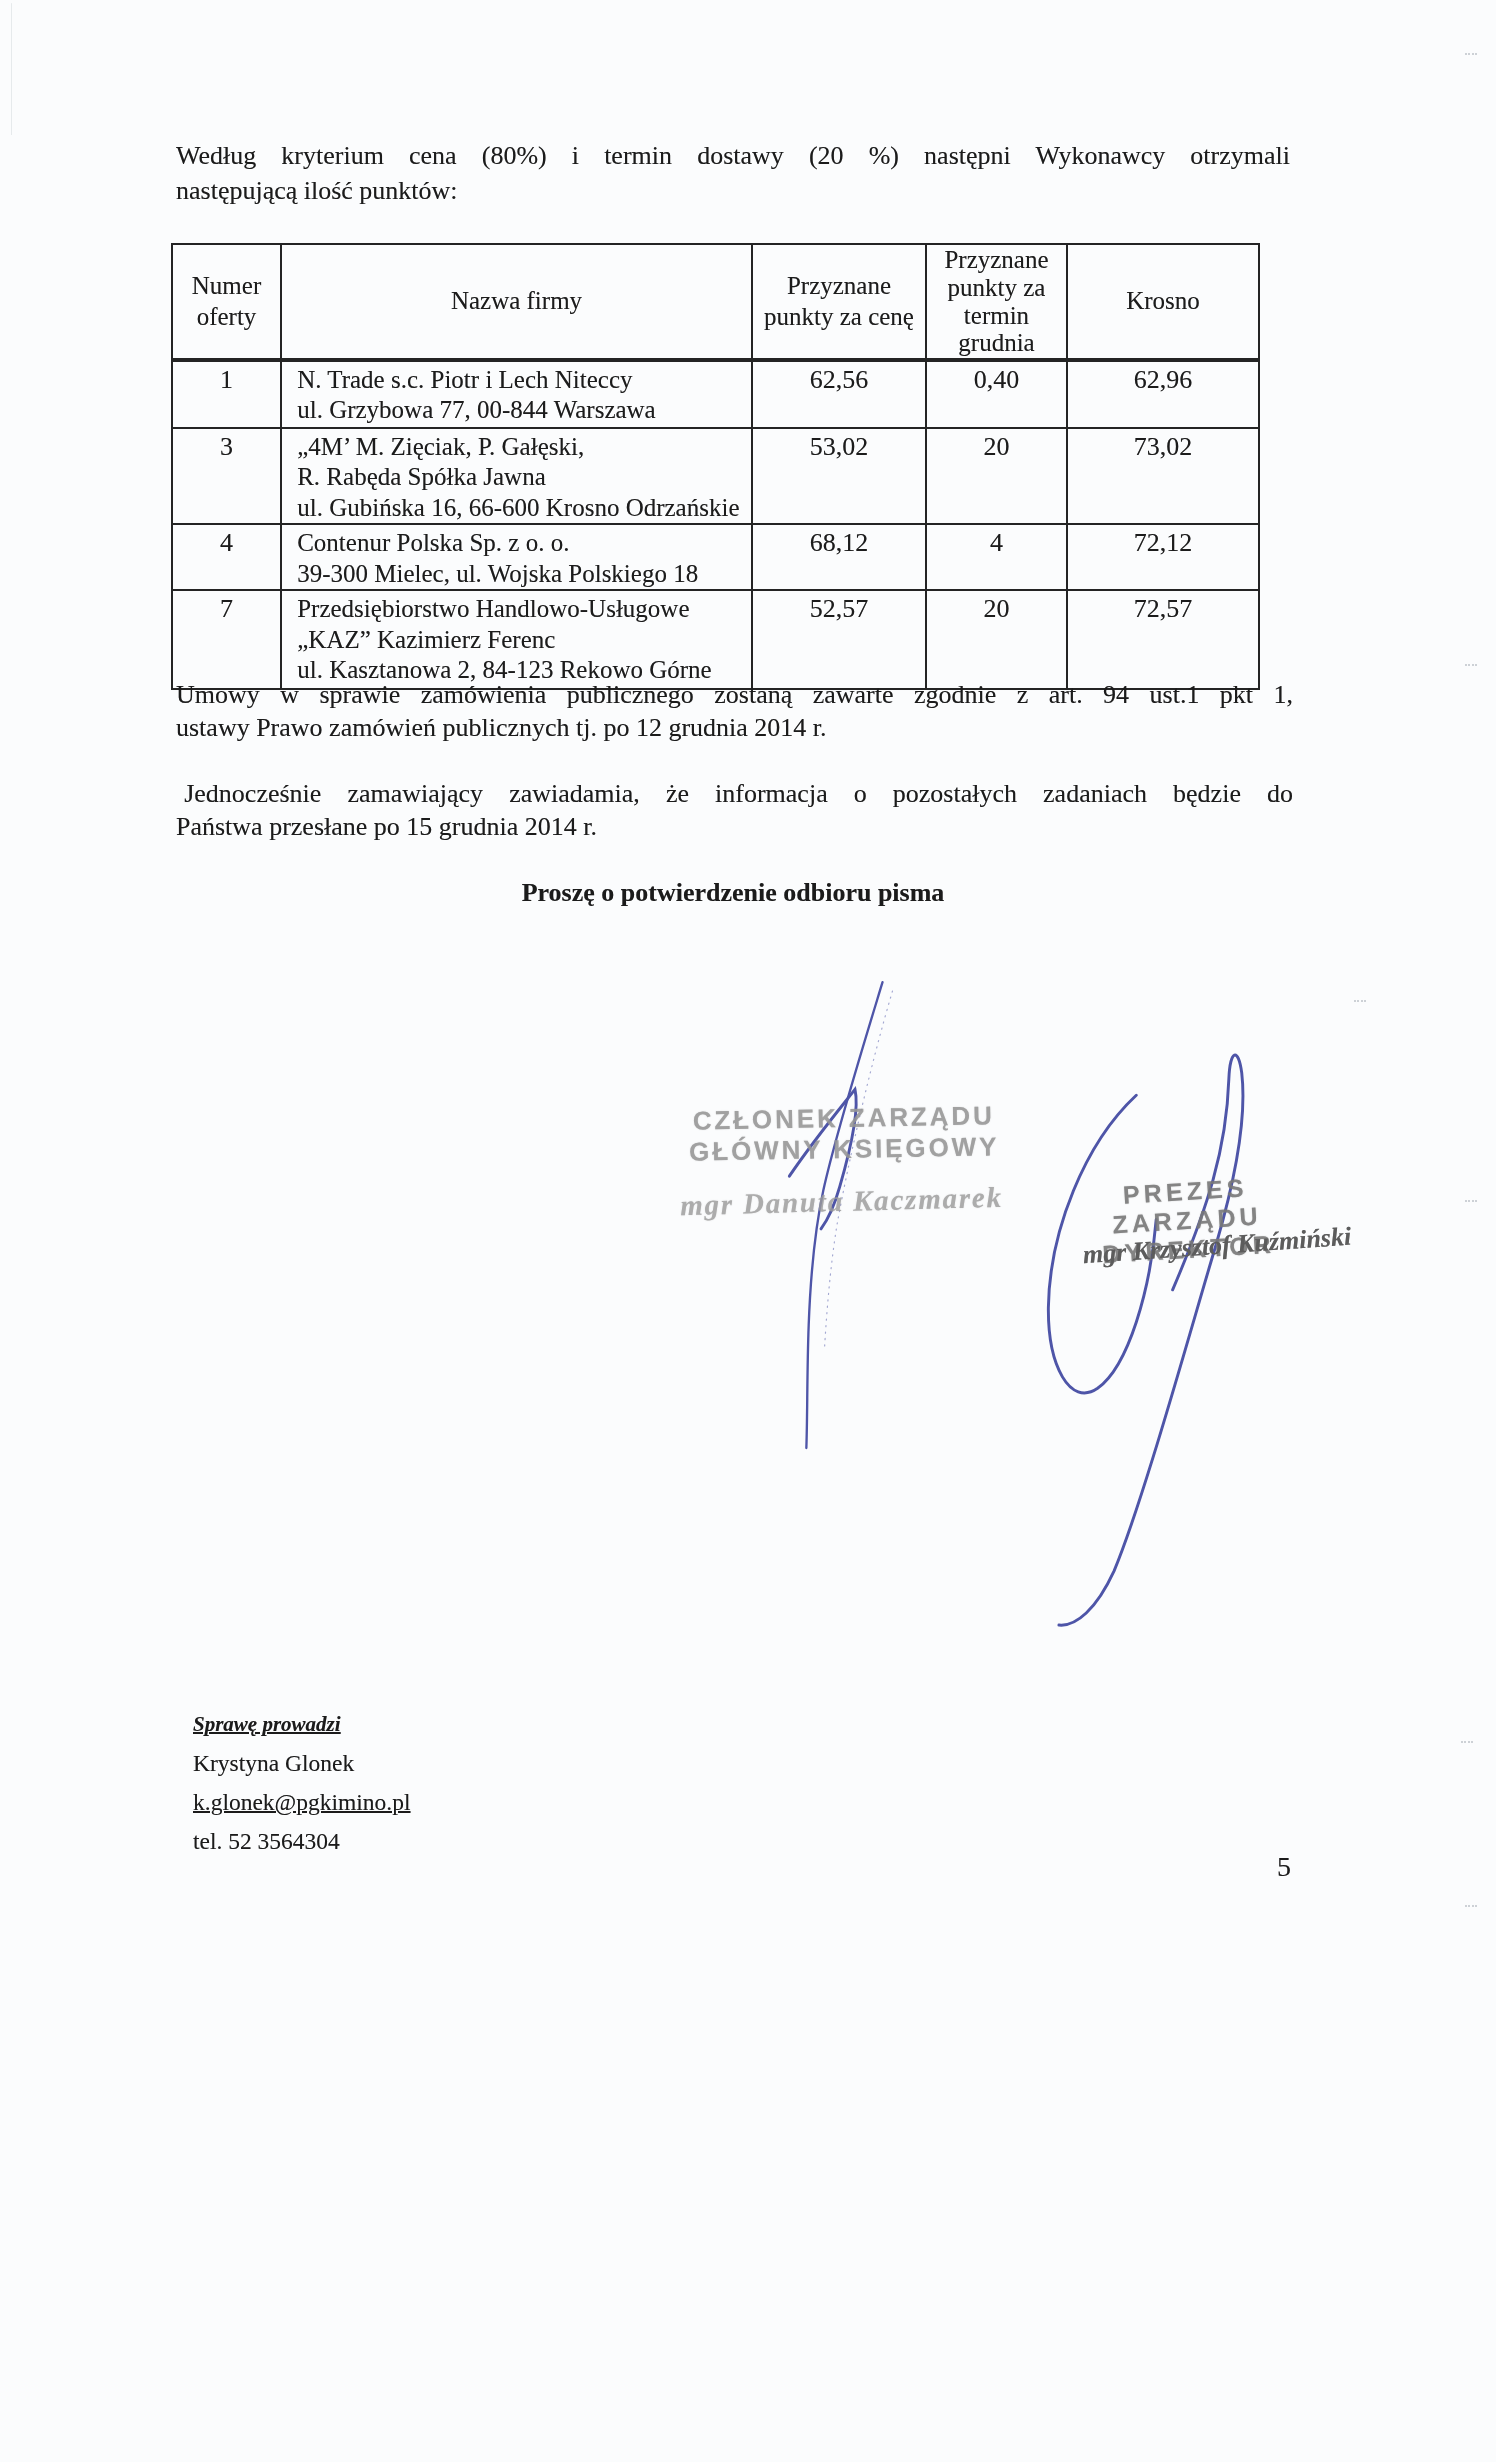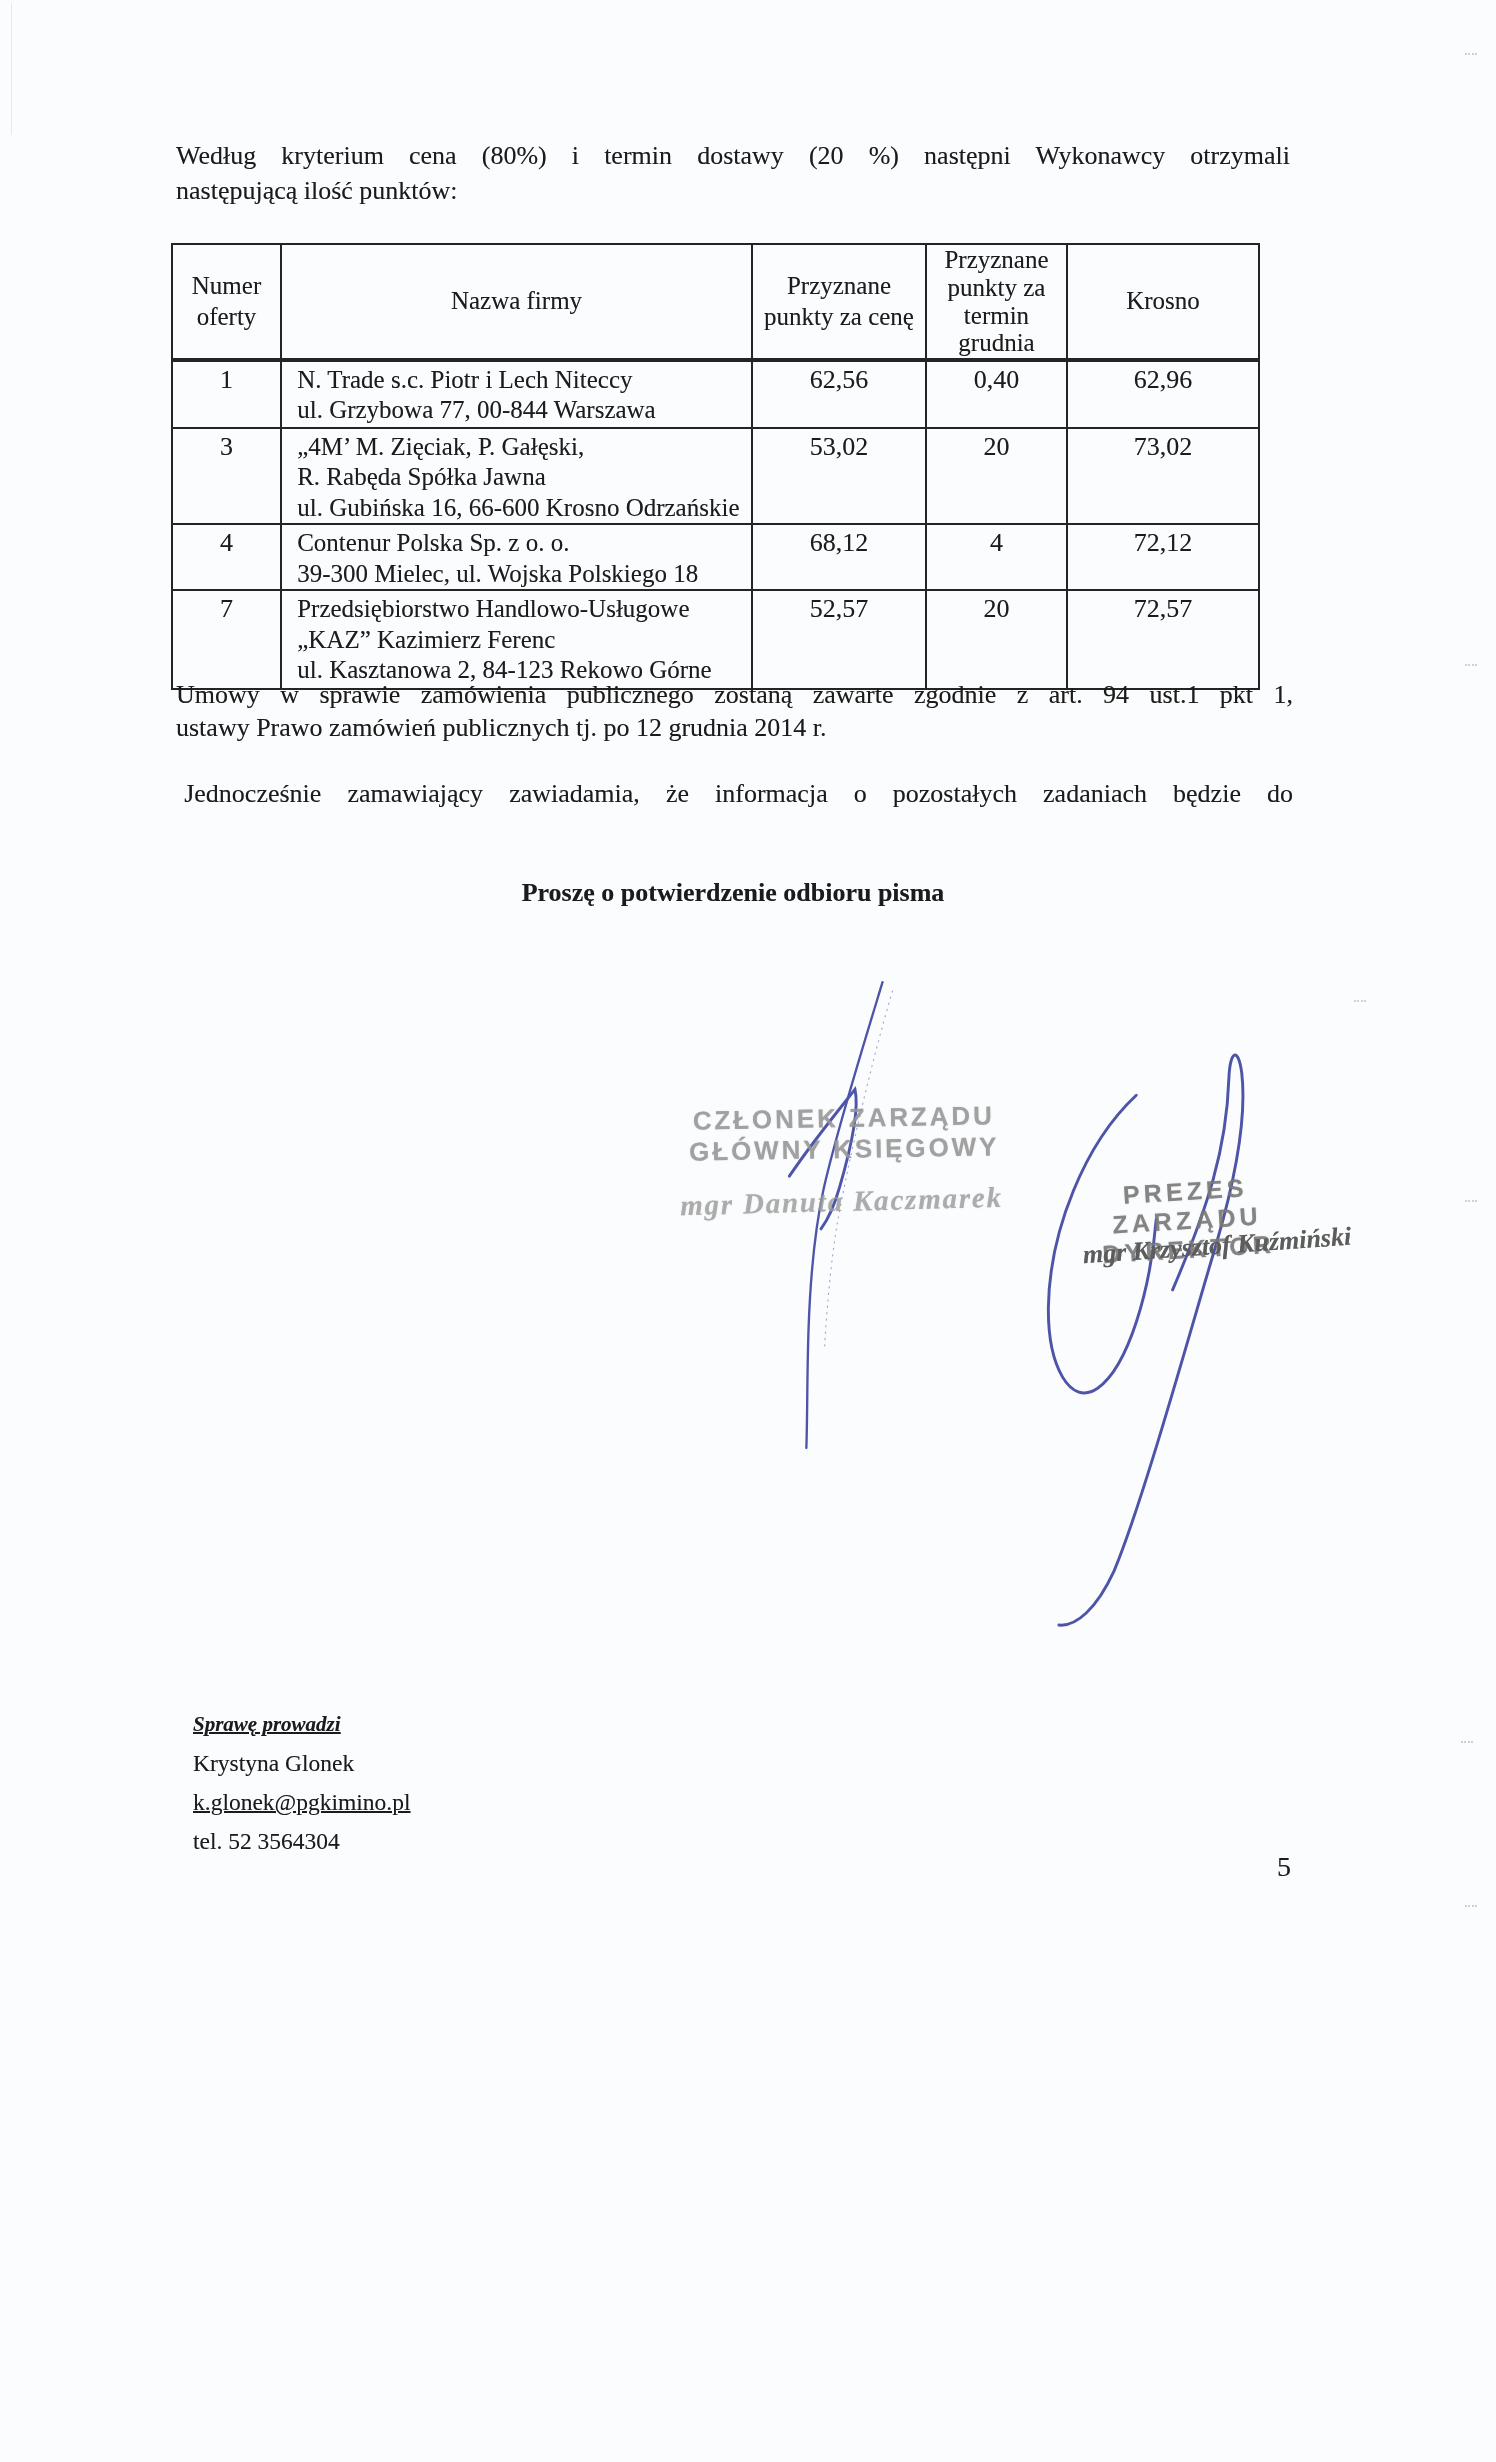--- a/index.html
+++ b/index.html
@@ -167,20 +167,21 @@
     </table>
   </div>
 
   <div class="para-contracts doc-text">
     <div class="jline">Umowy w sprawie zamówienia publicznego zostaną zawarte zgodnie z art. 94 ust.1 pkt 1,</div>
     <div>ustawy Prawo zamówień publicznych tj. po 12 grudnia 2014 r.</div>
   </div>
 
   <div class="para-notice doc-text">
     <div class="jline indent">Jednocześnie zamawiający zawiadamia, że informacja o pozostałych zadaniach będzie do</div>
+    <div>Państwa przesłane po 15 grudnia 2014 r.</div>
   </div>
 
   <div class="confirm-line doc-text">Proszę o potwierdzenie odbioru pisma</div>
 
   <svg class="sig-svg" viewBox="900 1600 1500 1250" width="879" height="733" aria-hidden="true">
     <g class="ink">
       <path d="M 1505 1675 C 1470 1790 1425 1935 1404 2030 C 1390 2095 1382 2180 1379 2260 C 1376 2340 1377 2415 1375 2470" stroke-width="4"></path>
       <path d="M 1522 1690 C 1485 1815 1448 1975 1428 2085 C 1417 2150 1410 2230 1406 2300" stroke-width="2" opacity="0.5" stroke-dasharray="2 9"></path>
       <path d="M 1346 2006 C 1388 1944 1436 1886 1458 1858 C 1466 1894 1450 1962 1432 2024 C 1423 2056 1412 2080 1400 2096" stroke-width="5"></path>
     </g>

